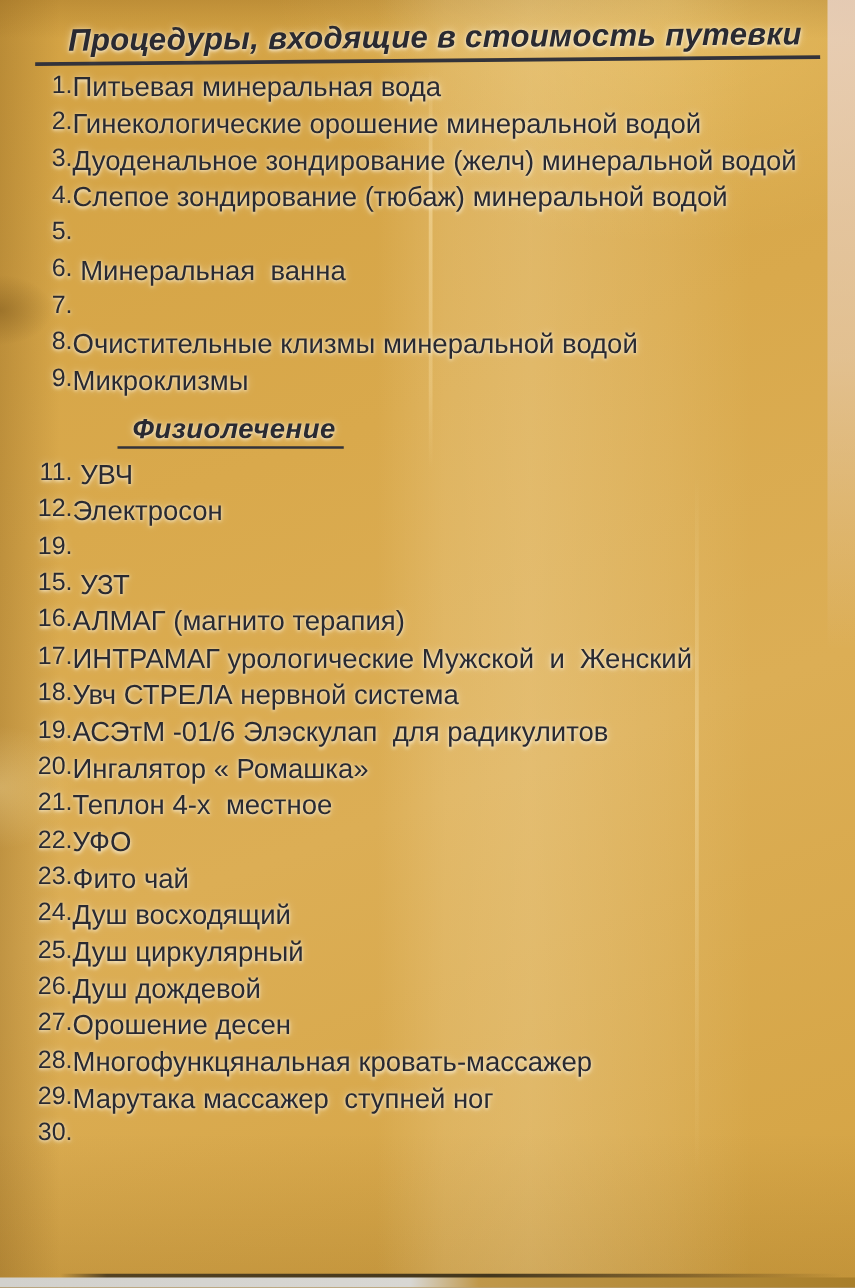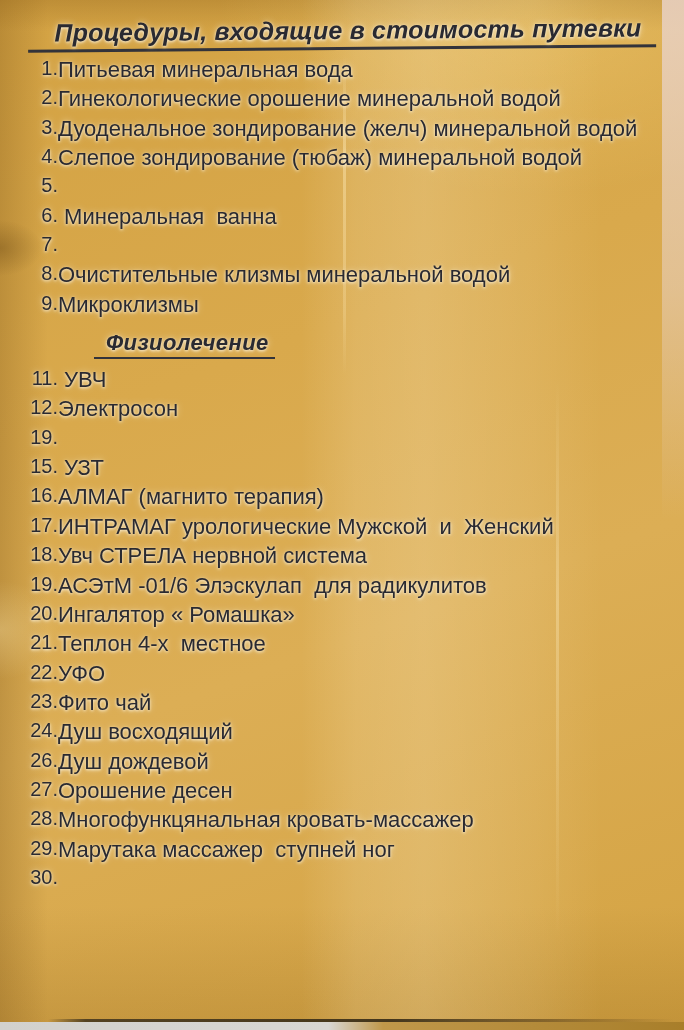--- a/index.html
+++ b/index.html
@@ -163,20 +163,24 @@
         </div>
         <div class="row">
           <span class="num">23.</span>
           <span class="txt">Фито чай</span>
         </div>
         <div class="row">
           <span class="num">24.</span>
           <span class="txt">Душ восходящий</span>
         </div>
         <div class="row">
+          <span class="num">25.</span>
+          <span class="txt">Душ циркулярный</span>
+        </div>
+        <div class="row">
           <span class="num">26.</span>
           <span class="txt">Душ дождевой</span>
         </div>
         <div class="row">
           <span class="num">27.</span>
           <span class="txt">Орошение десен</span>
         </div>
         <div class="row">
           <span class="num">28.</span>
           <span class="txt">Многофункцянальная кровать-массажер</span>

